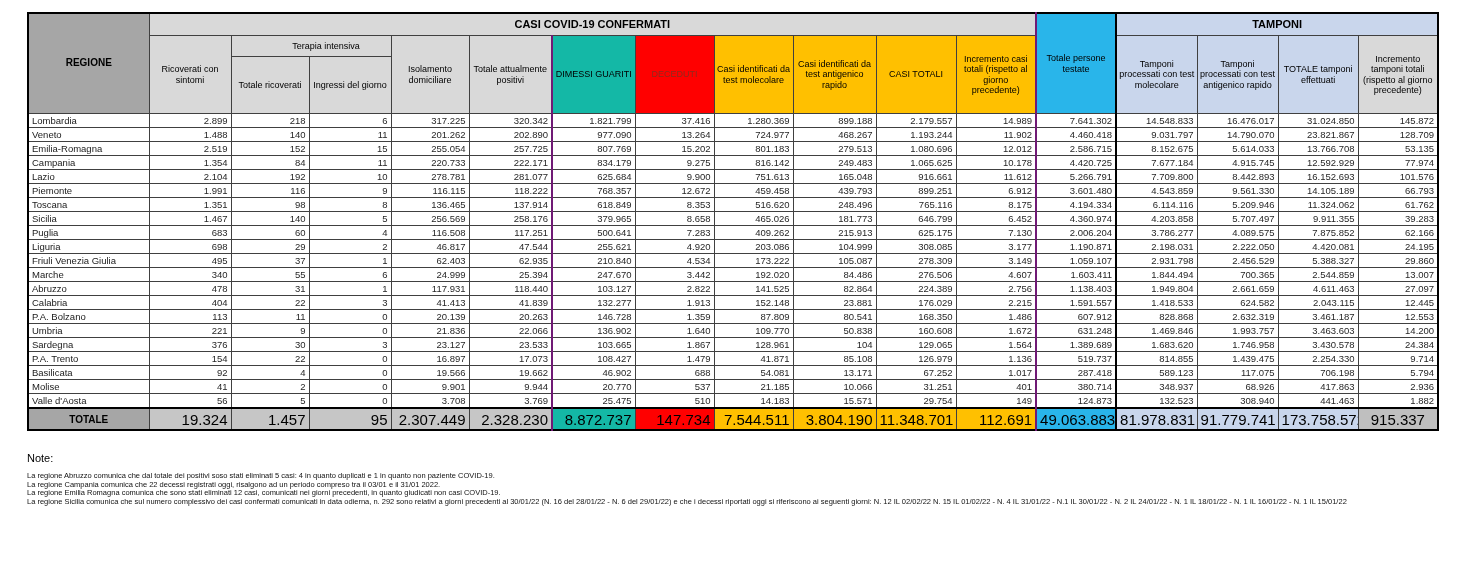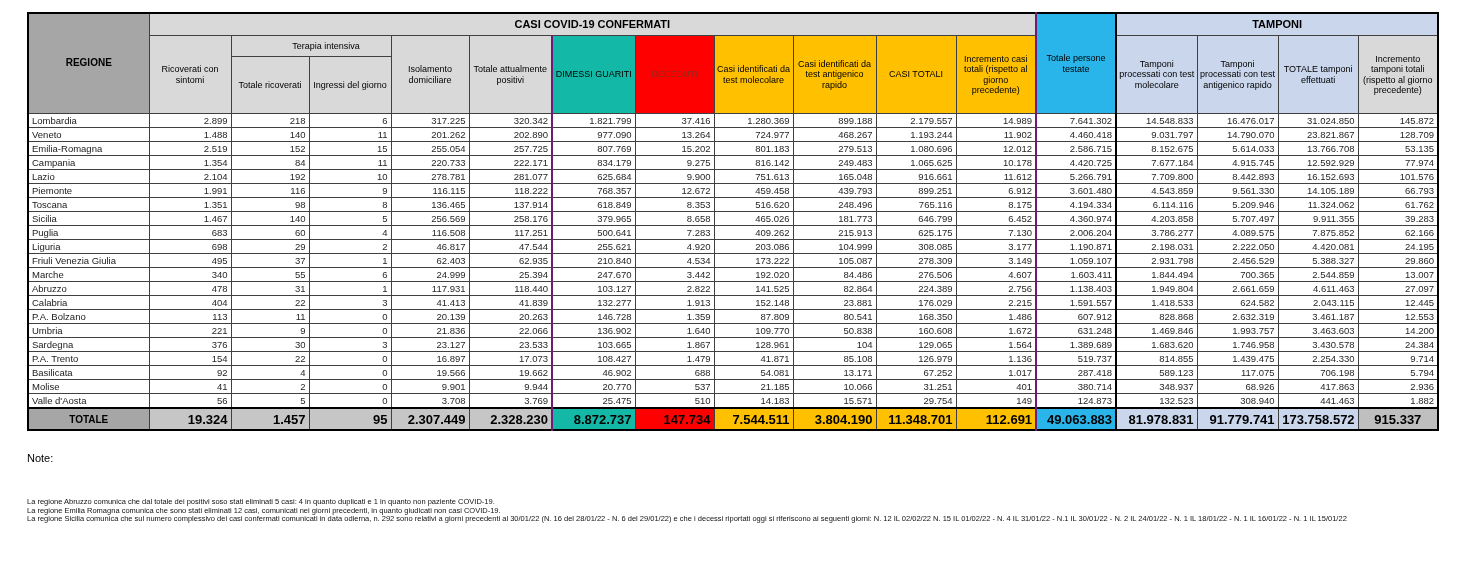--- a/index.html
+++ b/index.html
@@ -24,26 +24,26 @@
   .peri { background:#C9D6EC; }
 
   .bL2 { border-left:2px solid #701a75; }
   .bR2 { border-right:2px solid #000; }
 
   tbody td { font-size:9.5px; height:13px; padding:0 3px; color:#262626; line-height:13px; }
   td.region { text-align:left; color:#1a1a1a; }
   .num { text-align:right; }
 
   tfoot tr { border-top:2px solid #000; }
-  tfoot th, tfoot td { font-weight:bold; font-size:13px; height:20px; padding:0 3px; color:#000; }
+  tfoot th, tfoot td { font-weight:normal; font-size:15px; height:20px; padding:0 3px; color:#000; }
   tfoot .g  { background:#C6C6C6; }
   tfoot .g2 { background:#BFBFBF;text-align:center; }
 
   .note-title { margin-top:21px; font-size:11px; }
-  .note-lines { margin-top:34px; font-size:7.5px; line-height:8.6px; white-space:nowrap; color:#111; }
+  .note-lines { margin-top:8px; font-size:7.5px; line-height:8.6px; white-space:nowrap; color:#111; }
 </style>
 </head>
 <body>
 
 <div class="wrap">
 
   <table>
     <colgroup>
       <col style="width:121px">
         <col style="width:82px">
@@ -511,17 +511,18 @@
           <td class="num peri">91.779.741</td>
           <td class="num peri">173.758.572</td>
           <td class="num g2">915.337</td>
         </tr>
     </tfoot>
   </table>
 
   <div class="note-title">Note:</div>
   <div class="note-lines">
     <div>La regione Abruzzo comunica che dal totale dei positivi soso stati eliminati 5 casi:  4 in quanto duplicati e 1 in quanto non paziente COVID-19.</div>
+    <div>La regione Campania comunica che 22 decessi registrati oggi, risalgono ad un periodo compreso tra il 03/01 e il 31/01 2022.</div>
     <div>La regione Emilia Romagna comunica che sono stati eliminati 12 casi, comunicati nei giorni precedenti, in quanto giudicati non casi COVID-19.</div>
     <div>La regione Sicilia comunica che sul numero complessivo dei casi confermati comunicati in data odierna, n. 292 sono relativi a giorni precedenti al 30/01/22 (N. 16 del 28/01/22 - N. 6 del 29/01/22) e che i decessi riportati oggi si riferiscono ai seguenti giorni: N. 12 IL 02/02/22 N. 15 IL 01/02/22 - N. 4 IL 31/01/22 - N.1 IL 30/01/22 - N. 2 IL 24/01/22 - N. 1 IL 18/01/22 - N. 1 IL 16/01/22 - N. 1 IL 15/01/22</div>
   </div>
 
 </div>
 
 </body></html>

